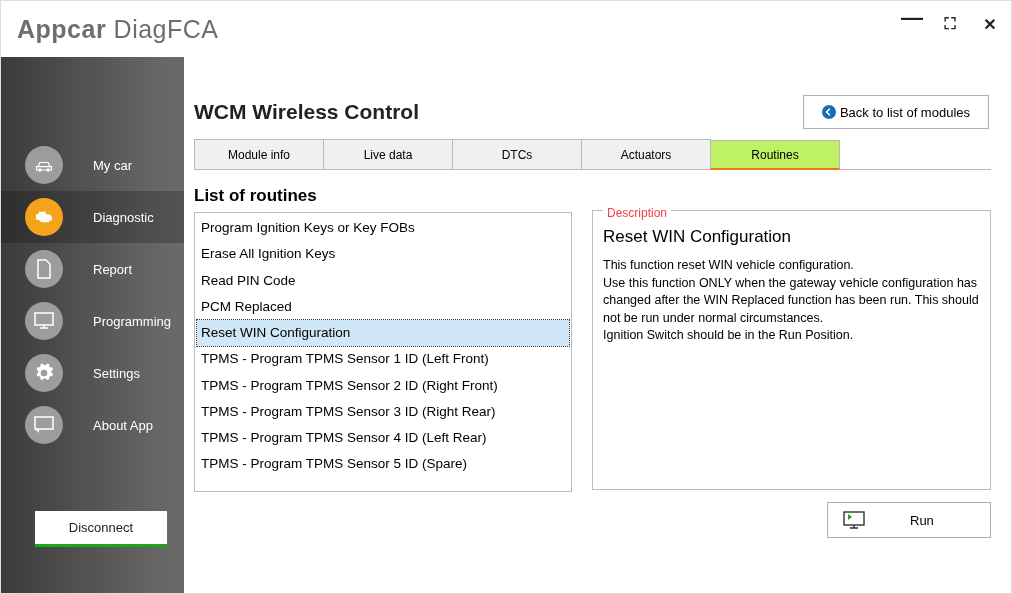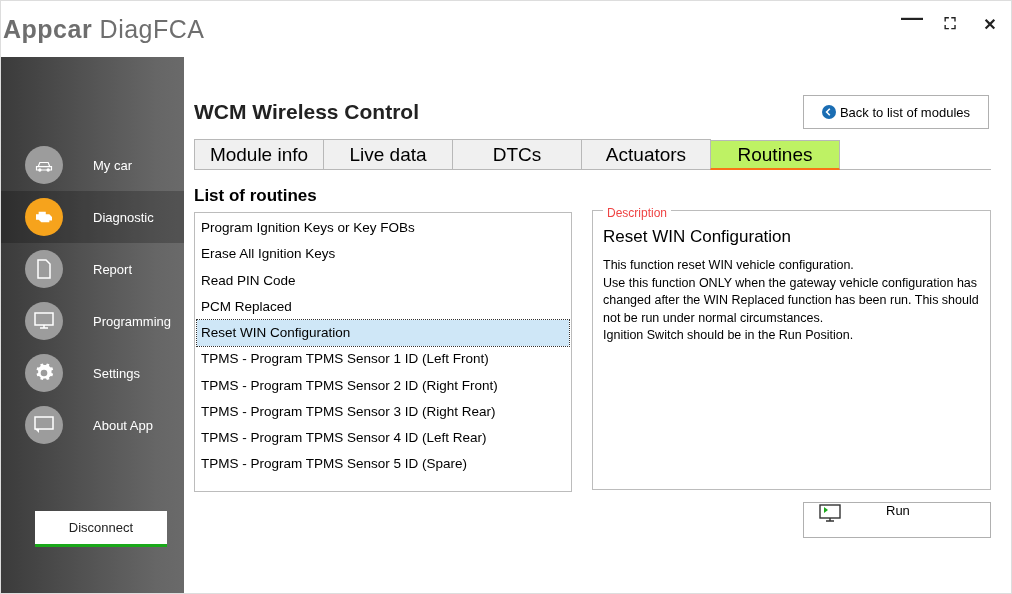--- a/index.html
+++ b/index.html
@@ -9,21 +9,21 @@
     width: 1012px;
     height: 594px;
     overflow: hidden;
     position: relative;
     border: 1px solid #ddd;
   }
   .titlebar {
     height: 56px;
     display: flex;
     align-items: center;
-    padding: 0 18px 0 2px;
+    padding: 0 18px 0 16px;
     position: relative;
   }
   .app-title {
     font-size: 25px;
     color: #6e6e6e;
     font-weight: 400;
     letter-spacing: 0.5px;
   }
   .app-title .bold { font-weight: 700; }
   .win-controls {
@@ -132,21 +132,21 @@
     border-bottom: 1px solid #b8b8b8;
     margin-top: 4px;
   }
   .tab {
     width: 130px;
     height: 30px;
     border: 1px solid #b8b8b8;
     border-bottom: none;
     background: #f0f0f0;
     display:flex;align-items:center;justify-content:center;
-    font-size: 19px;
+    font-size: 12px;
     cursor: pointer;
     margin-right: -1px;
     position: relative;
   }
   .tab.active {
     background: #bef264;
     top: 1px;
     border-bottom: 2px solid #f97316;
   }
   .content-row {
@@ -194,25 +194,25 @@
     color: #ef4444;
     display: inline-block;
   }
   .desc-inner { margin-top: -10px; }
   .desc-title { font-size: 17px; margin-bottom: 10px; }
   .desc-text { font-size: 12.5px; line-height: 1.4; white-space: pre-line; }
   .run-row {
     display:flex; justify-content:flex-end; margin-top: 12px;
   }
   .run-btn {
-    width: 188px;
+    width: 164px;
     height: 36px;
     border: 1px solid #b0b0b0;
     background: #fff;
-    display:flex;align-items:flex-start;
+    display:flex;align-items:center;
     cursor:pointer;
     padding-left: 14px;
     font-size: 13px;
   }
   .run-btn svg { margin-right: 44px; }
 </style>
 </head>
 <body>
 
 <div class="titlebar">

